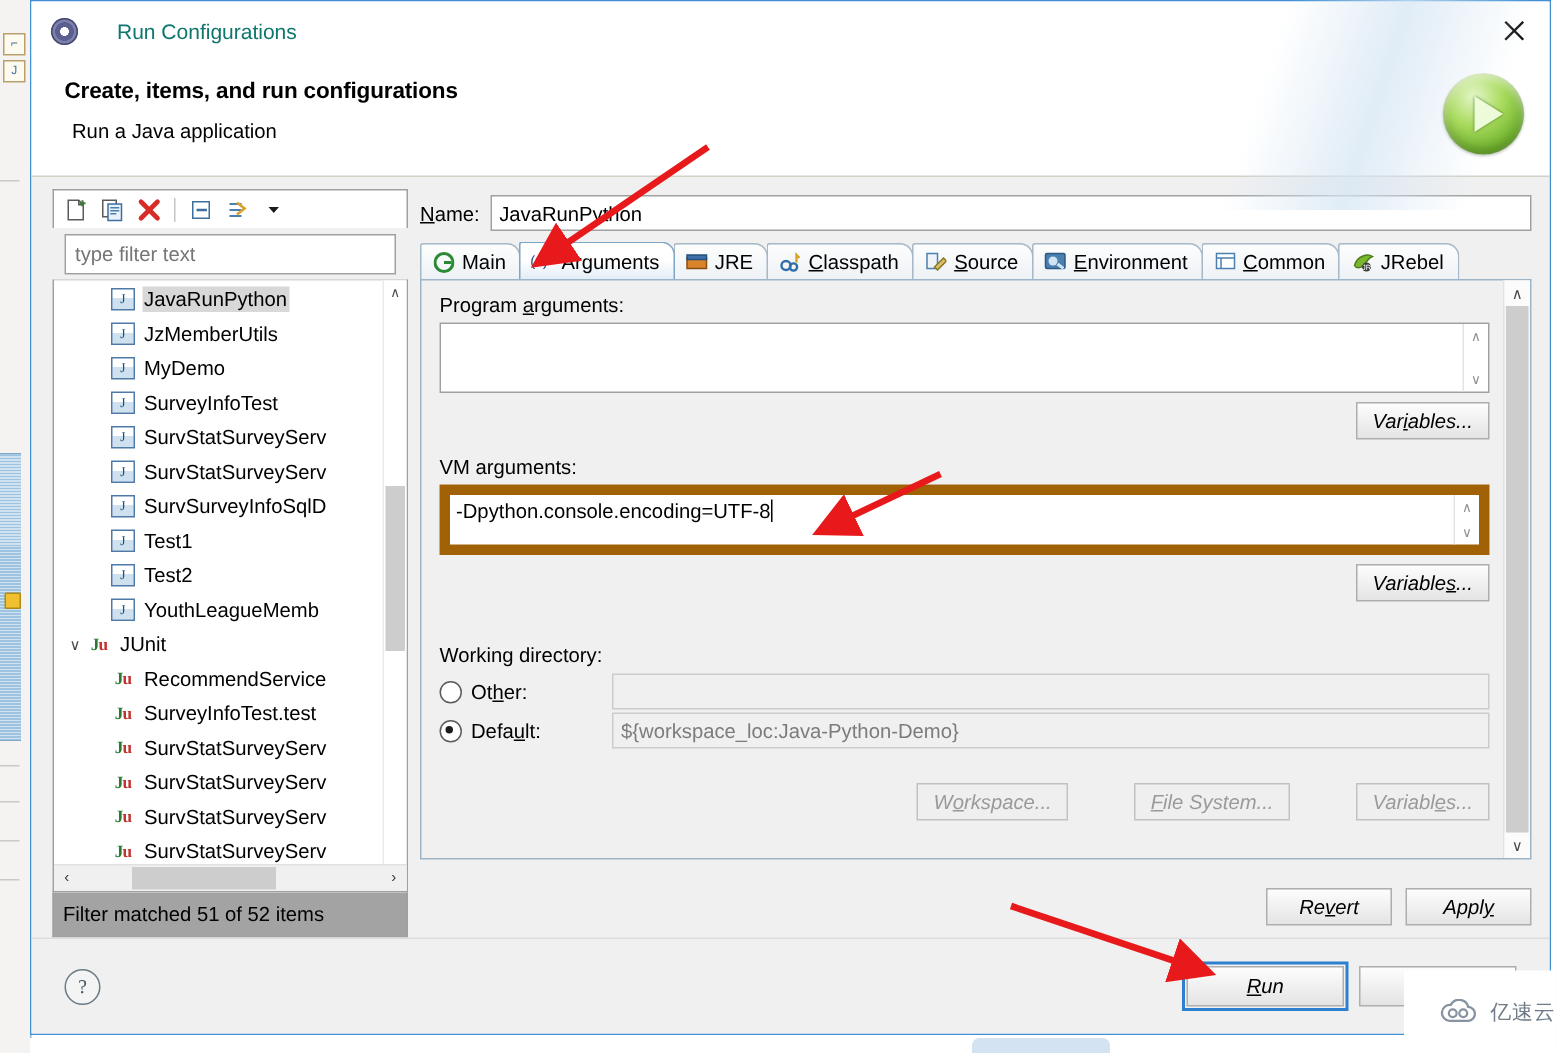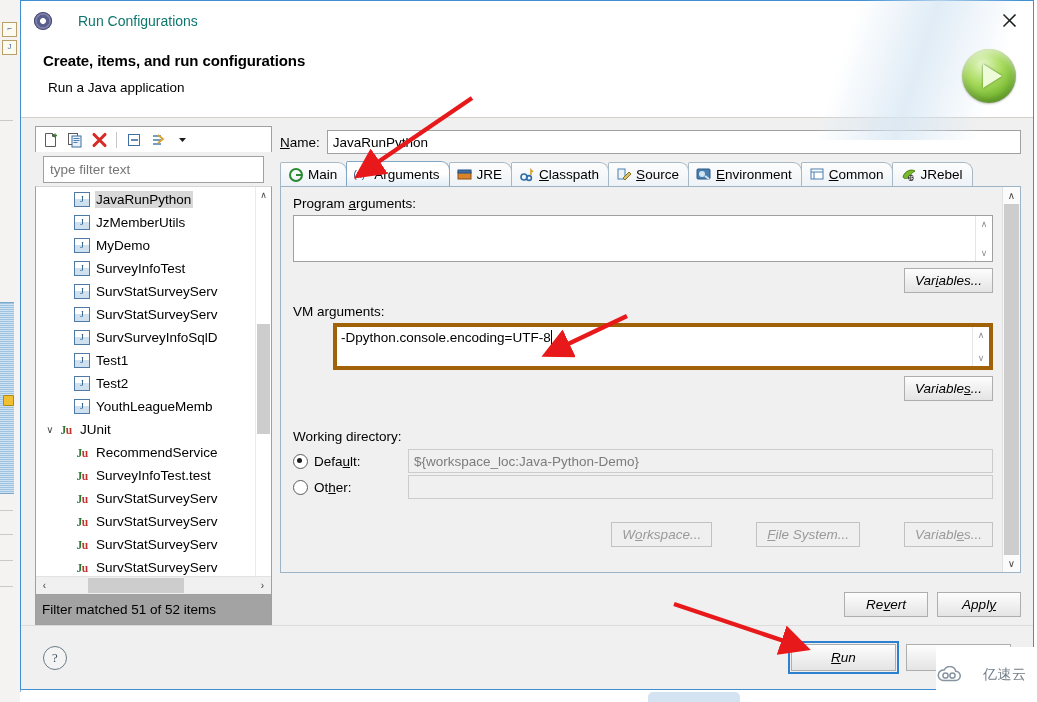--- a/index.html
+++ b/index.html
@@ -452,23 +452,22 @@
   .group-label u { text-decoration: underline; }
   .ta-wrap {
     position: relative;
     background: #ffffff;
     border: 1px solid #a0a0a0;
     height: 47px;
     box-sizing: border-box;
     display: flex;
   }
   .ta-wrap.focused {
-    border: 4px solid #a16207;
+    border: 7px solid #a16207;
     box-shadow: inset 0 0 0 1px #ffffff;
-    margin-left: 40px;
   }
   .ta-text {
     flex: 1 1 auto;
     padding: 3px 4px 0 4px;
     font-family: "Liberation Sans", sans-serif;
     font-size: 13.5px;
     white-space: pre;
     overflow: hidden;
     color: #000;
     position: relative;
@@ -656,22 +655,22 @@
   }
 
   
   #watermark {
     position: absolute;
     right: 0; bottom: 0;
     width: 101px; height: 55px;
     background: #ffffff;
     display: flex;
     align-items: center;
-    justify-content: flex-start;
-    gap: 21px;
+    justify-content: flex-end;
+    gap: 9px;
     z-index: 50;
   }
   #watermark .wm-text {
     font-size: 14px;
     color: #6f7b86;
     font-family: "DejaVu Sans", sans-serif;
     letter-spacing: 0.5px;
   }
   #wm-bottom-strip {
     position: absolute;
@@ -1004,29 +1003,29 @@
               <span>∨</span>
             </div>
           </div>
           <div class="btn-row">
             <div class="btn">Variable<u>s</u>...</div>
           </div>
 
           <div class="group-label" style="margin-top:28px;">Working directory:</div>
 
           <div class="wd-row">
+            <div class="radio"></div>
+            <div class="wd-label">Ot<u>h</u>er:</div>
+            <div class="wd-field"></div>
+          </div>
+
+          <div class="wd-row">
             <div class="radio checked"></div>
             <div class="wd-label">Defa<u>u</u>lt:</div>
             <div class="wd-field">${workspace_loc:Java-Python-Demo}</div>
-          </div>
-
-          <div class="wd-row">
-            <div class="radio"></div>
-            <div class="wd-label">Ot<u>h</u>er:</div>
-            <div class="wd-field"></div>
           </div>
 
           <div class="btn-row" style="margin-top:22px;gap:44px;">
             <div class="btn disabled">W<u>o</u>rkspace...</div>
             <div class="btn disabled"><u>F</u>ile System...</div>
             <div class="btn disabled">Variabl<u>e</u>s...</div>
           </div>
 
         </div>
 

